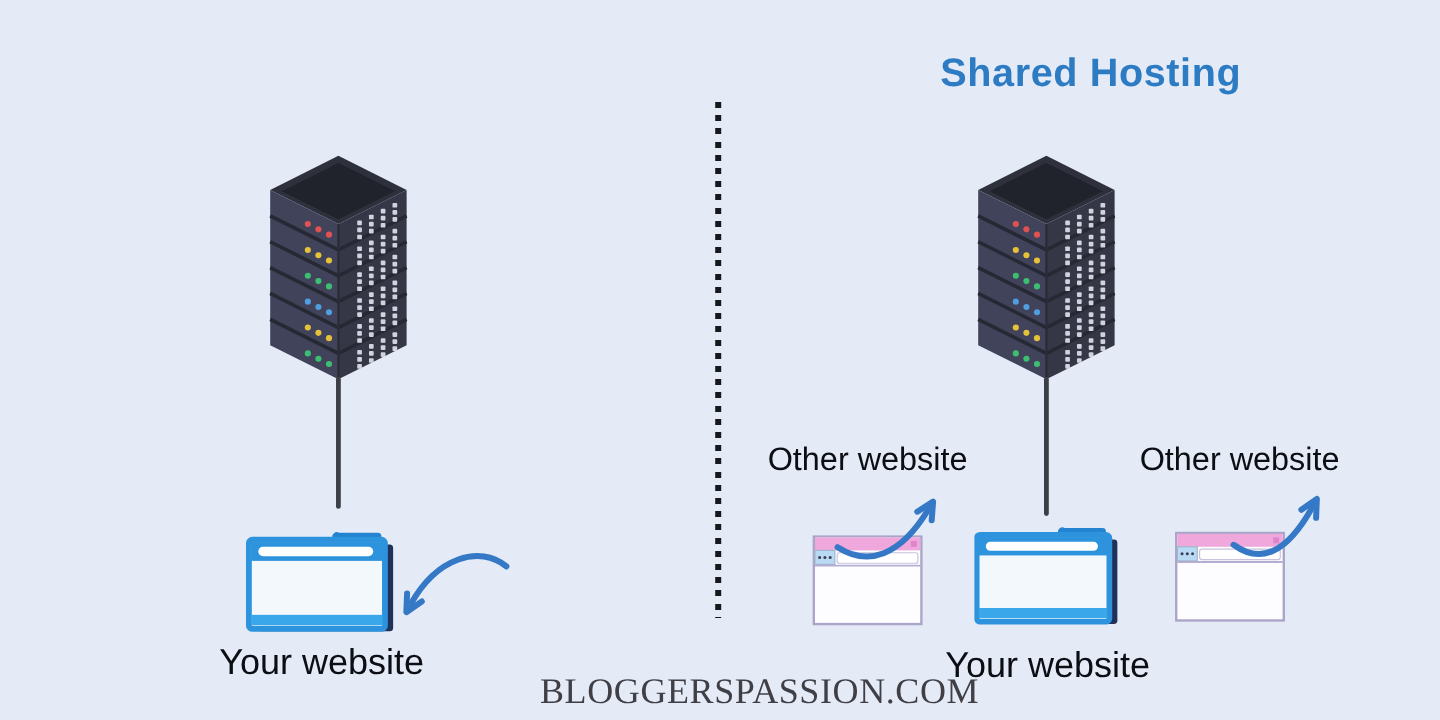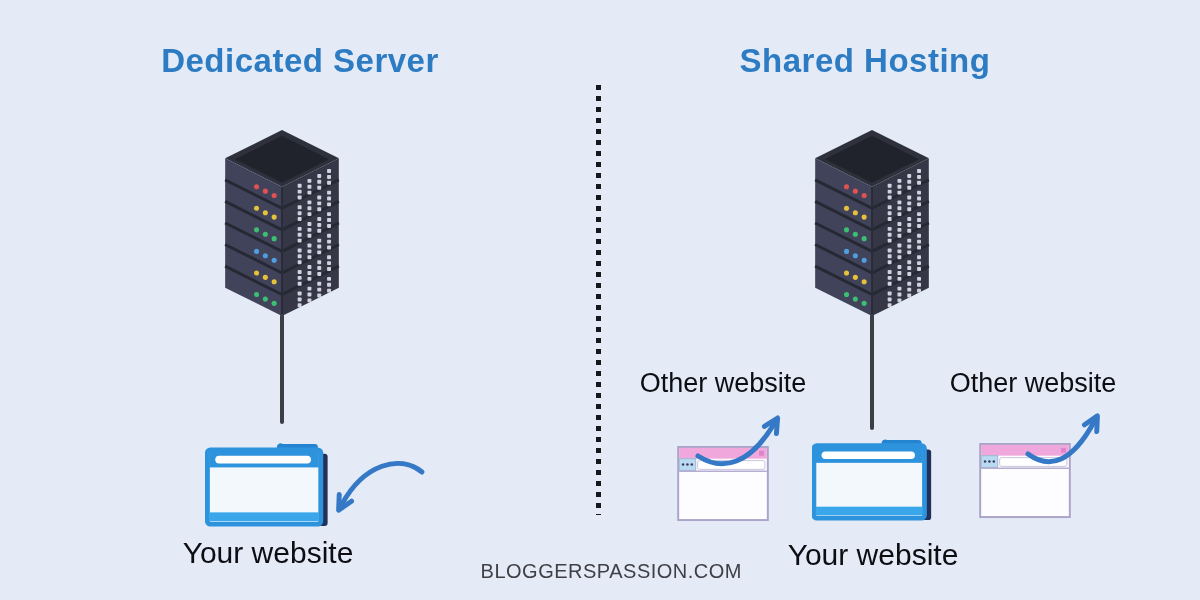--- a/index.html
+++ b/index.html
@@ -19,21 +19,21 @@
   .stage{
     position:relative;width:1200px;height:600px;
     background:var(--background);overflow:hidden;
   }
   .panel-title{
     position:absolute;top:42px;text-align:center;
     font-size:33px;font-weight:bold;color:var(--heading-blue);
     letter-spacing:0.5px;
   }
   .title-left{left:0;width:600px;}
-  .title-right{left:584px;width:562px;}
+  .title-right{left:628px;width:562px;}
   .divider{
     position:absolute;left:596px;top:85px;width:5px;height:430px;
     background-image:repeating-linear-gradient(to bottom,var(--divider-black) 0 5px,transparent 5px 11px);
   }
   .server-svg{position:absolute;width:138px;height:196px;}
   .server-left{left:213px;top:124px;}
   .server-right{left:803px;top:124px;}
   .connector{position:absolute;width:4px;background:var(--connector-gray);border-radius:2px;}
   .connector-left{left:280px;top:314px;height:110px;}
   .connector-right{left:870px;top:314px;height:116px;}
@@ -49,22 +49,22 @@
   .arrow-r2-pos{left:1000px;top:410px;width:110px;height:68px;}
   .site-label{
     position:absolute;text-align:center;font-weight:normal;
     color:var(--label-black);
   }
   .your-left{left:148px;top:536px;width:240px;font-size:30px;}
   .your-right{left:753px;top:538px;width:240px;font-size:30px;}
   .other-left{left:613px;top:368px;width:220px;font-size:27px;}
   .other-right{left:923px;top:368px;width:220px;font-size:27px;}
   .watermark{
-    position:absolute;left:450px;top:560px;width:292px;text-align:right;
-    font-size:20px;color:var(--watermark-gray);letter-spacing:0.5px;
+    position:absolute;left:450px;top:560px;width:292px;text-align:left;
+    font-size:30px;color:var(--watermark-gray);letter-spacing:0.5px;font-family:Liberation Serif, serif;
   }
   .hidden-defs{position:absolute;width:0;height:0;overflow:hidden;}
   .arrow-path{stroke:var(--arrow-blue);fill:none;stroke-width:5;stroke-linecap:round;}
   .arrow-stroke{stroke:var(--arrow-blue);}
   .bb-shadow{fill:#20315a;}
   .bb-main{fill:#f3f8fd;stroke:var(--browser-blue);stroke-width:5;}
   .bb-bar{fill:var(--browser-blue);}
   .bb-tab{fill:var(--browser-blue-dark);}
   .bb-strip{fill:#3aa7ea;}
   .bb-addr{fill:#ffffff;}
@@ -182,21 +182,20 @@
             <rect x="116" y="162" width="4" height="4" rx="0.8" fill="#dde1ea" opacity="0.92"></rect>
             <rect x="86" y="183" width="4" height="4" rx="0.8" fill="#dde1ea" opacity="0.92"></rect>
             <rect x="96" y="178" width="4" height="4" rx="0.8" fill="#dde1ea" opacity="0.92"></rect>
             <rect x="106" y="173" width="4" height="4" rx="0.8" fill="#dde1ea" opacity="0.92"></rect>
             <rect x="116" y="168" width="4" height="4" rx="0.8" fill="#dde1ea" opacity="0.92"></rect>
           </g>
       </g>
     </defs>
   </svg>
 
-  <div class="panel-title title-left">Dedicated Server</div>
   <div class="panel-title title-right">Shared Hosting</div>
 
   <div class="divider"></div>
 
   <svg class="server-svg server-left" viewBox="0 0 140 200">
     <use href="#server-rack"></use>
   </svg>
   <svg class="server-svg server-right" viewBox="0 0 140 200">
     <use href="#server-rack"></use>
   </svg>

